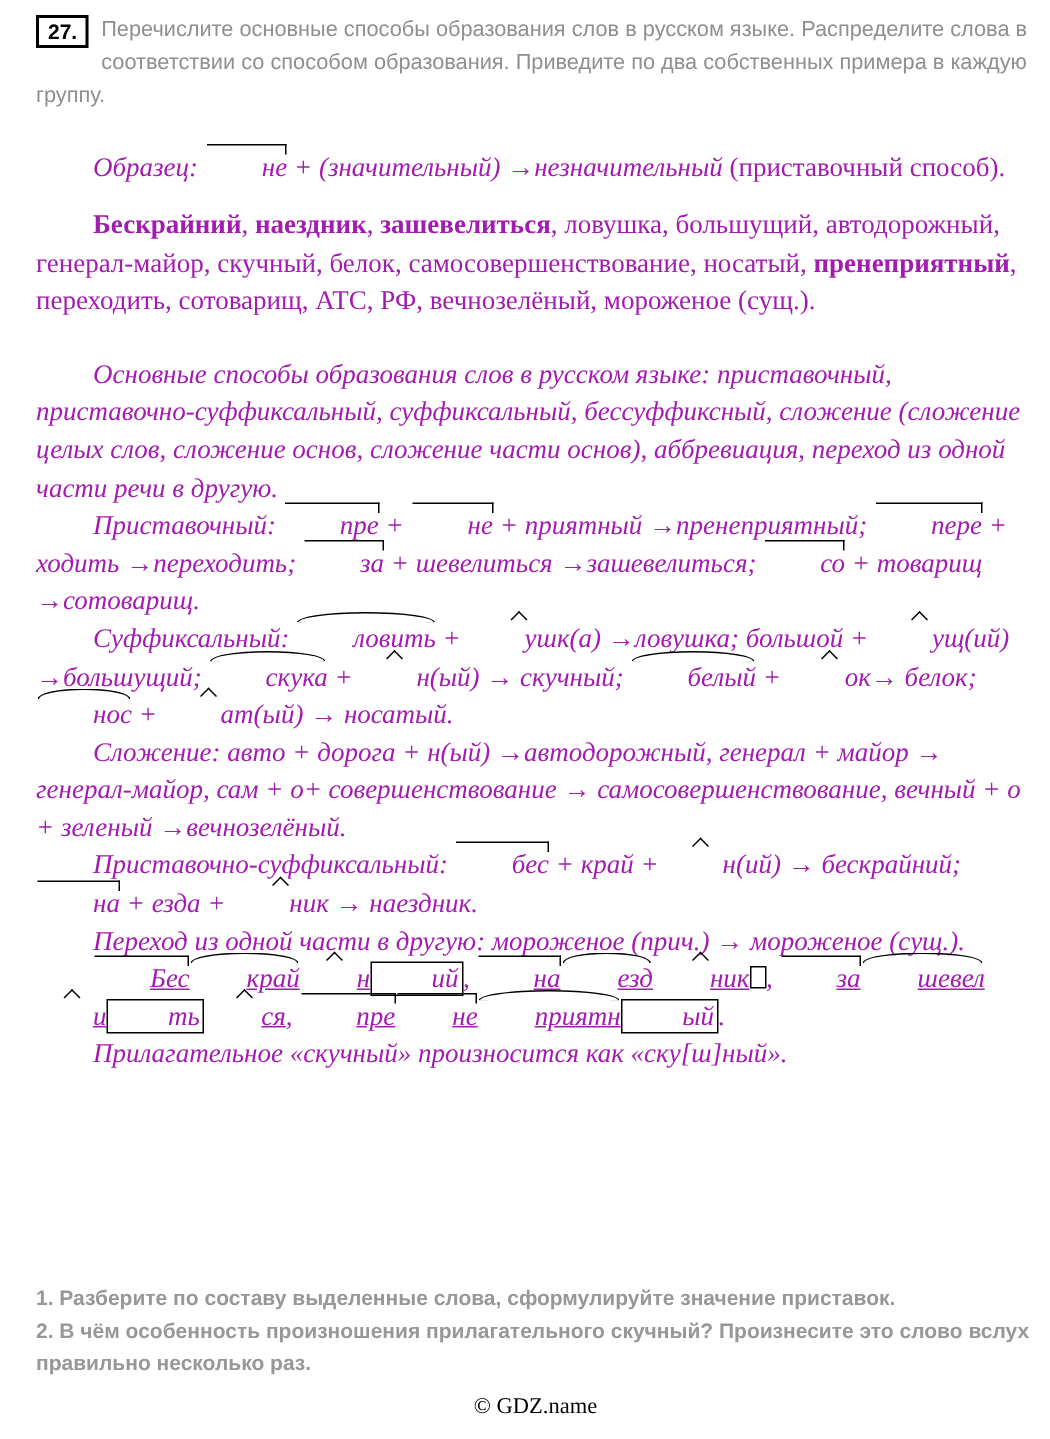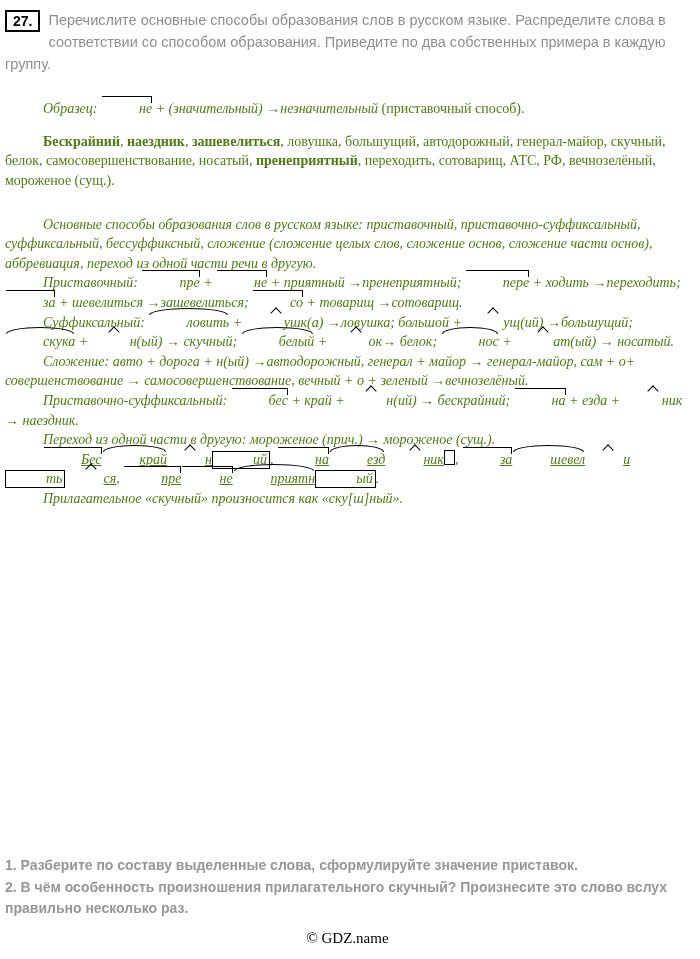--- a/index.html
+++ b/index.html
@@ -1,31 +1,31 @@
 <!DOCTYPE html>
 <html><head>
 <meta charset="utf-8">
 <style>
   html,body{margin:0;padding:0;background:#ffffff;}
   .page{
     width:700px;height:959px;box-sizing:border-box;
-    padding:10px 10px 12px 5px;
+    padding:10px 10px 12px 24px;
     display:flex;flex-direction:column;
     background:#ffffff;color:#000;
     font-family:"Liberation Serif", serif;
   }
   
   .task{font-family:"Liberation Sans", sans-serif;font-size:14.5px;line-height:1.5;color:#8f8f8f;}
   .num-box{
     float:left;border:2px solid #000;color:#000;font-weight:bold;
     font-size:14px;padding:1px 6px 0 6px;margin:0 8px 2px 0;line-height:17px;
     font-family:"Liberation Sans", sans-serif;background:#fff;
   }
   
-  .body{margin-top:24px;font-size:14px;line-height:1.4;color:#4d7c0f;}
+  .body{margin-top:24px;font-size:18px;line-height:1.4;color:#a21caf;}
   .para{margin:0;}
   .ind{text-indent:38px;}
   .gap-sm{margin-top:13px;}
   .gap-lg{margin-top:24px;}
   .it{font-style:italic;}
   .rm{font-style:normal;}
   .b{font-weight:bold;}
   
   .pre,.suf,.root{position:relative;display:inline-block;}
   .pre::before{

